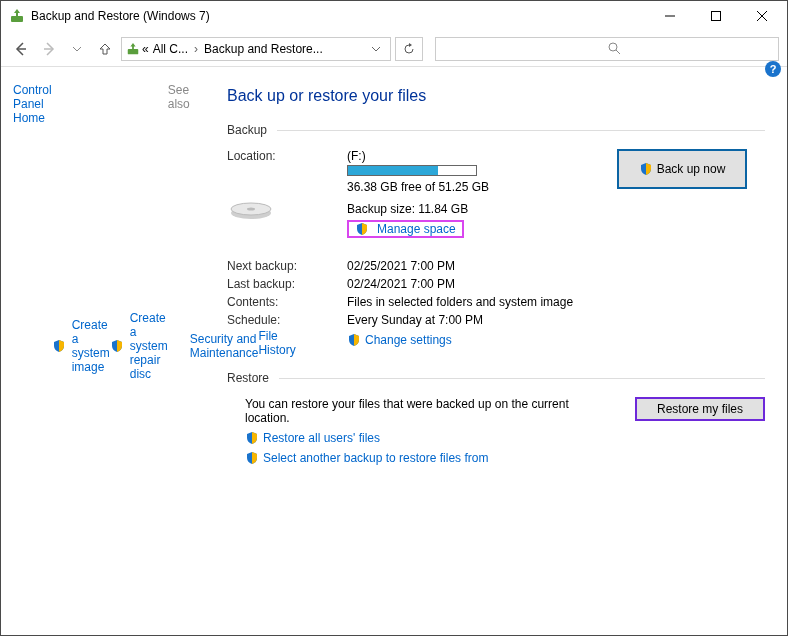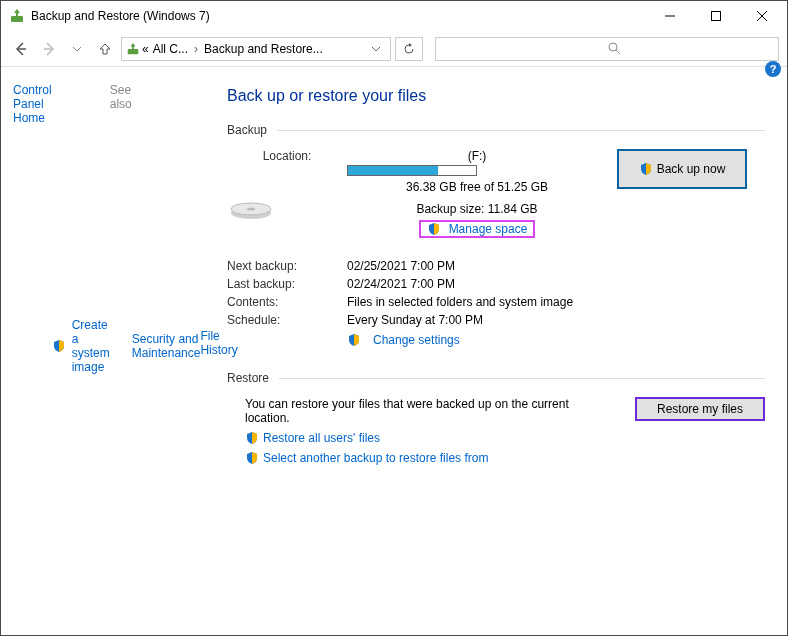--- a/index.html
+++ b/index.html
@@ -24,33 +24,33 @@
   .side { width: 210px; padding: 16px 12px; display: flex; flex-direction: row; }
   .sidehome { color: #0066cc; font-size: 12px; margin-bottom: 20px; }
   .sidelink { display: flex; align-items: center; gap: 6px; color: #0066cc; font-size: 12px; margin-bottom: 10px; cursor: pointer; }
   .sidefill { flex: 1; }
   .seealso { color: #888; font-size: 12px; margin-bottom: 12px; }
   .main { flex: 1; padding: 20px 22px 0 16px; position: relative; }
   .heading { color: #003399; font-size: 16px; font-weight: normal; margin-bottom: 18px; }
   .section-head { display: flex; align-items: center; margin-bottom: 12px; }
   .section-head .label { color: #333; font-size: 12px; margin-right: 10px; }
   .section-head .rule { flex: 1; height: 1px; background: #ddd; }
-  .backup-grid { display: grid; grid-template-columns: 120px 260px 140px; align-items: start; column-gap: 0; text-align: center; }
+  .backup-grid { display: grid; grid-template-columns: 120px 260px 140px; align-items: start; column-gap: 0; }
   .klabel { color: #333; font-size: 12px; }
   .drive-icon { width: 48px; height: 30px; margin-top: 28px; }
   .locname { font-size: 12px; }
   .progress { width: 130px; height: 11px; border: 1px solid #666; background: #fff; position: relative; margin: 2px 0 4px 0; }
   .progress .fill { position: absolute; left: 0; top: 0; bottom: 0; width: 70%; background: #2ca7d8; }
   .freetext { font-size: 12px; margin-bottom: 8px; }
   .bsize { font-size: 12px; margin-bottom: 4px; }
   .redbox { border: 2px solid #d946ef; display: inline-flex; padding: 0 6px; align-items: center; gap: 8px; }
   .link { color: #0066cc; cursor: pointer; }
   .btn-backup { width: 130px; height: 40px; border: 2px solid #0a64a4; background: #e1e1e1; display: flex; align-items: center; justify-content: center; gap: 4px; font-size: 12px; margin-bottom: 4px; }
   .kvrow { display: grid; grid-template-columns: 120px 1fr; margin-bottom: 4px; }
-  .change-link { display: flex; align-items: center; gap:12px; margin-top: 2px; }
+  .change-link { display: flex; align-items: center; gap:4px; margin-top: 2px; }
   .restore-row { display: flex; align-items: flex-start; gap: 16px; }
   .restore-text { flex: 1; }
   .restore-btn { width: 130px; height: 24px; border: 2px solid #6d28d9; background: #e1e1e1; display: flex; align-items: center; justify-content: center; font-size: 12px; }
   .iconlink { display: flex; align-items: center; gap: 4px; margin-top: 6px; }
   .helpicon { position: absolute; right: 6px; top: -6px; width:16px; height:16px; background:#1a73cc; border-radius:50%; color:#fff; display:flex; align-items:center; justify-content:center; font-size:11px; font-weight:bold;}
   svg { display: block; }
 </style>
 </head>
 <body>
 
@@ -145,20 +145,29 @@
     <div class="sidehome">Control Panel Home</div>
     <div class="sidelink">
       <span>
           <svg width="14" height="14">
             <path d="M7 1 L12 3 V7 C12 10 10 12 7 13 C4 12 2 10 2 7 V3 Z" fill="#1a73cc"></path>
             <path d="M7 1 L12 3 V7 C12 10 10 12 7 13 V1 Z" fill="#f7b500"></path>
           </svg>
         </span>
       <span>Create a system image</span>
     </div>
+    <div class="sidelink">
+      <span>
+          <svg width="14" height="14">
+            <path d="M7 1 L12 3 V7 C12 10 10 12 7 13 C4 12 2 10 2 7 V3 Z" fill="#1a73cc"></path>
+            <path d="M7 1 L12 3 V7 C12 10 10 12 7 13 V1 Z" fill="#f7b500"></path>
+          </svg>
+        </span>
+      <span>Create a system repair disc</span>
+    </div>
     <div class="sidefill"></div>
     <div class="seealso">See also</div>
     <div class="sidelink" style="color:#0066cc">
         <span>Security and Maintenance</span>
       </div>
     <div class="sidelink" style="color:#0066cc; margin-bottom:16px">
         <span>File History</span>
       </div>
   </div>
 

